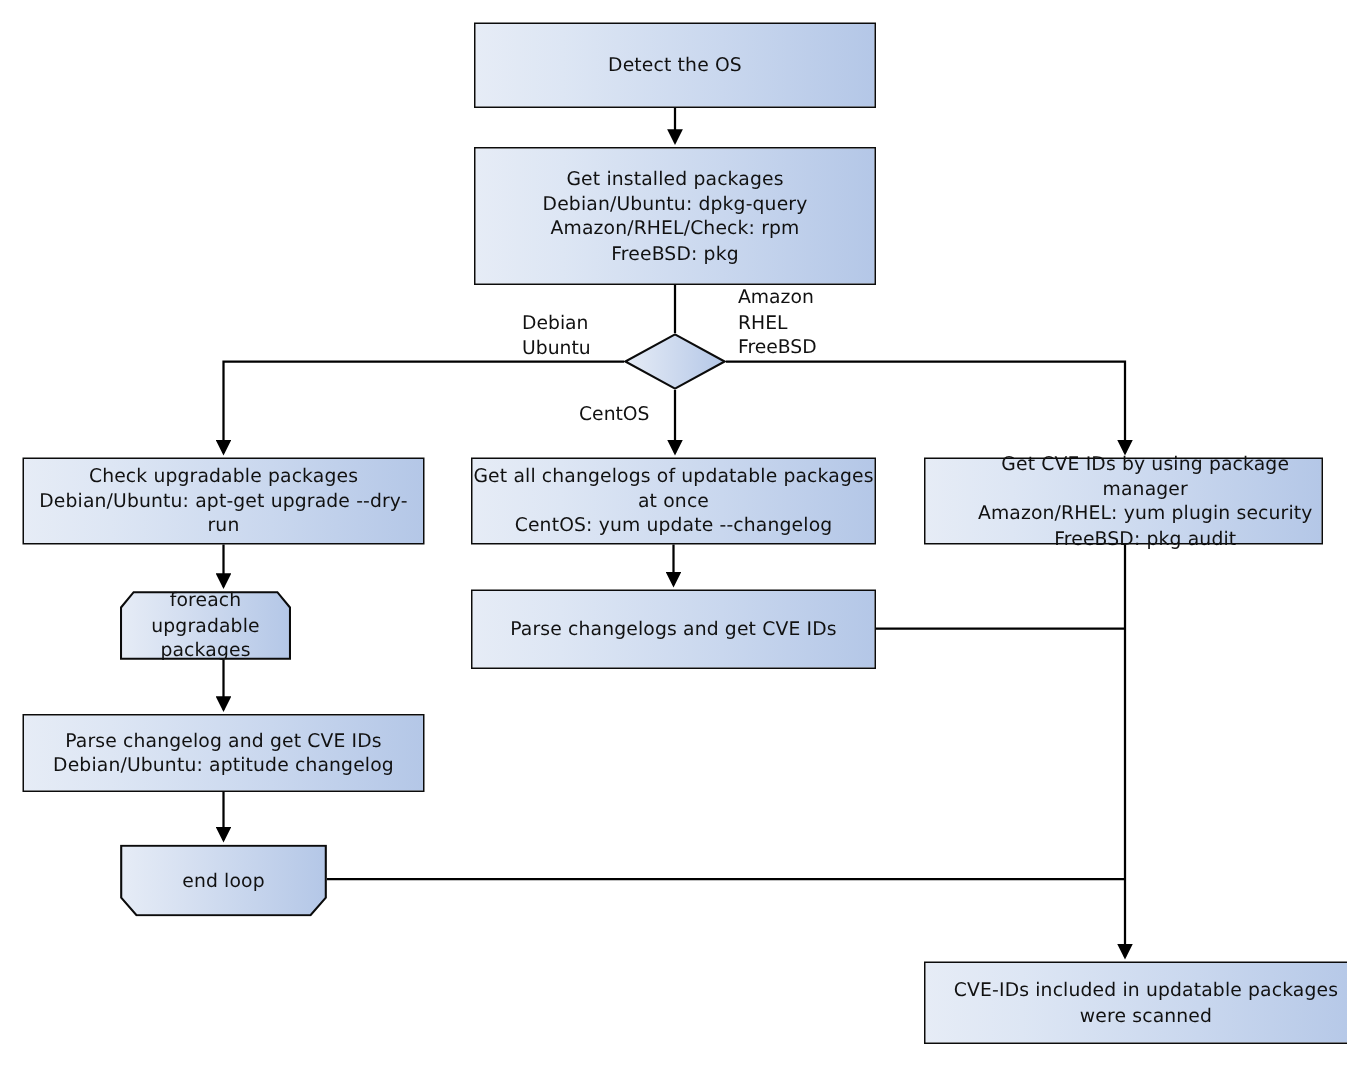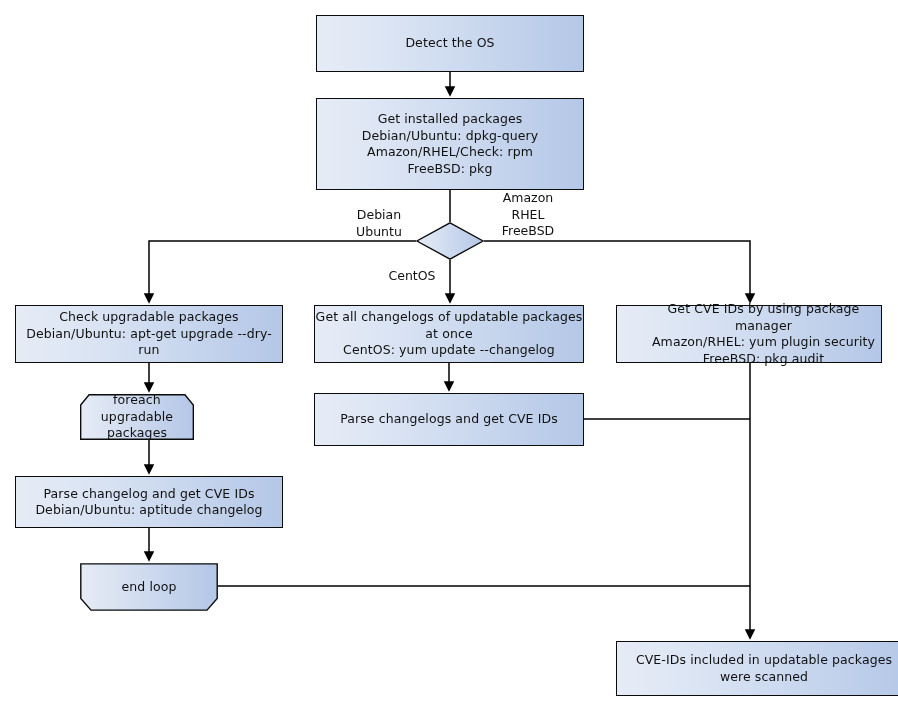--- a/index.html
+++ b/index.html
@@ -64,21 +64,20 @@
   .decision {
     position: absolute;
     z-index: 2;
   }
   .edge-label {
     position: absolute;
     font-size: 12.5px;
     line-height: 16.5px;
     color: #111111;
     white-space: pre-line;
-    text-align: center;
     z-index: 3;
   }
 </style>
 </head>
 <body>
 
 <div id="canvas">
 
   <svg id="edges" viewBox="0 0 898 712" width="898" height="712">
     <defs>

